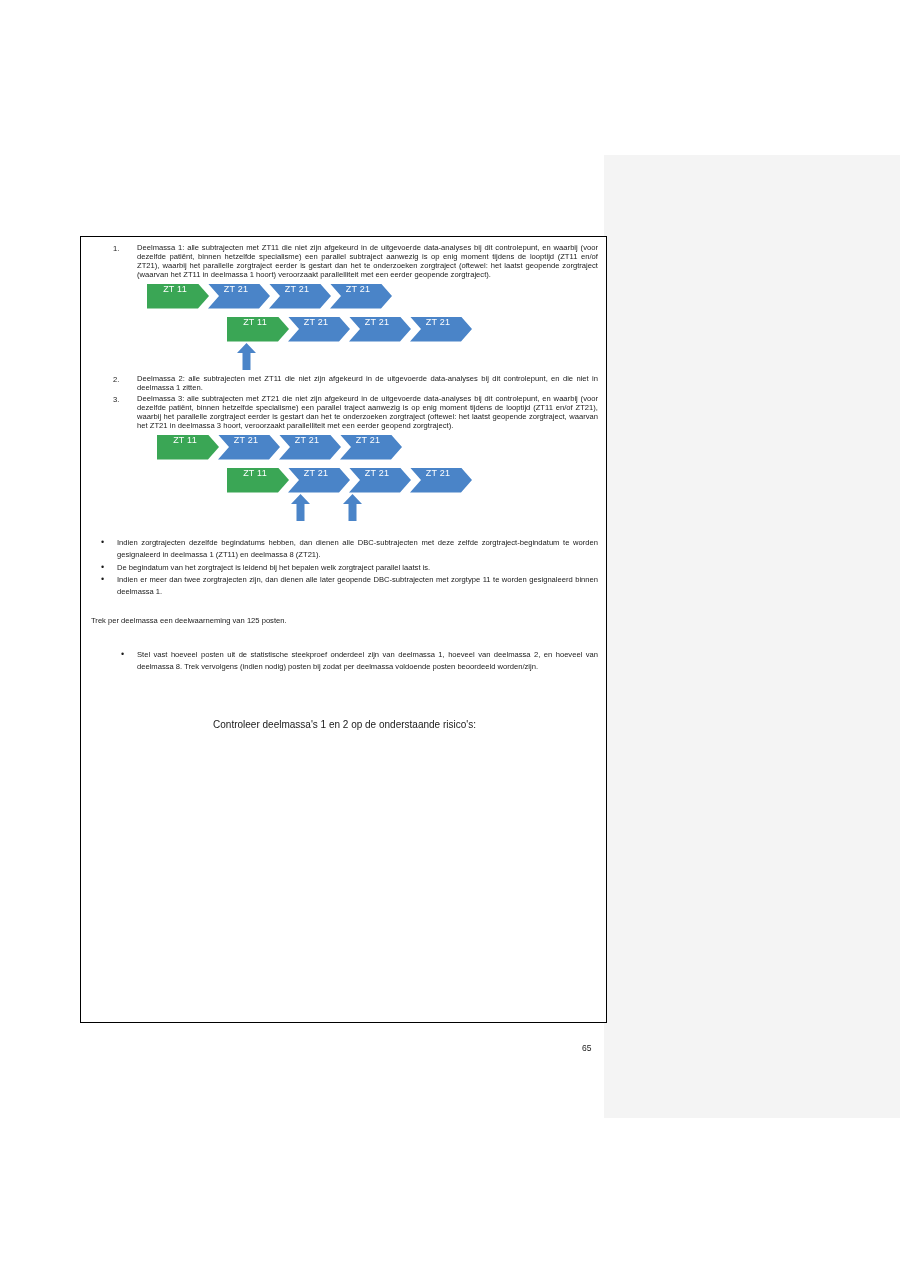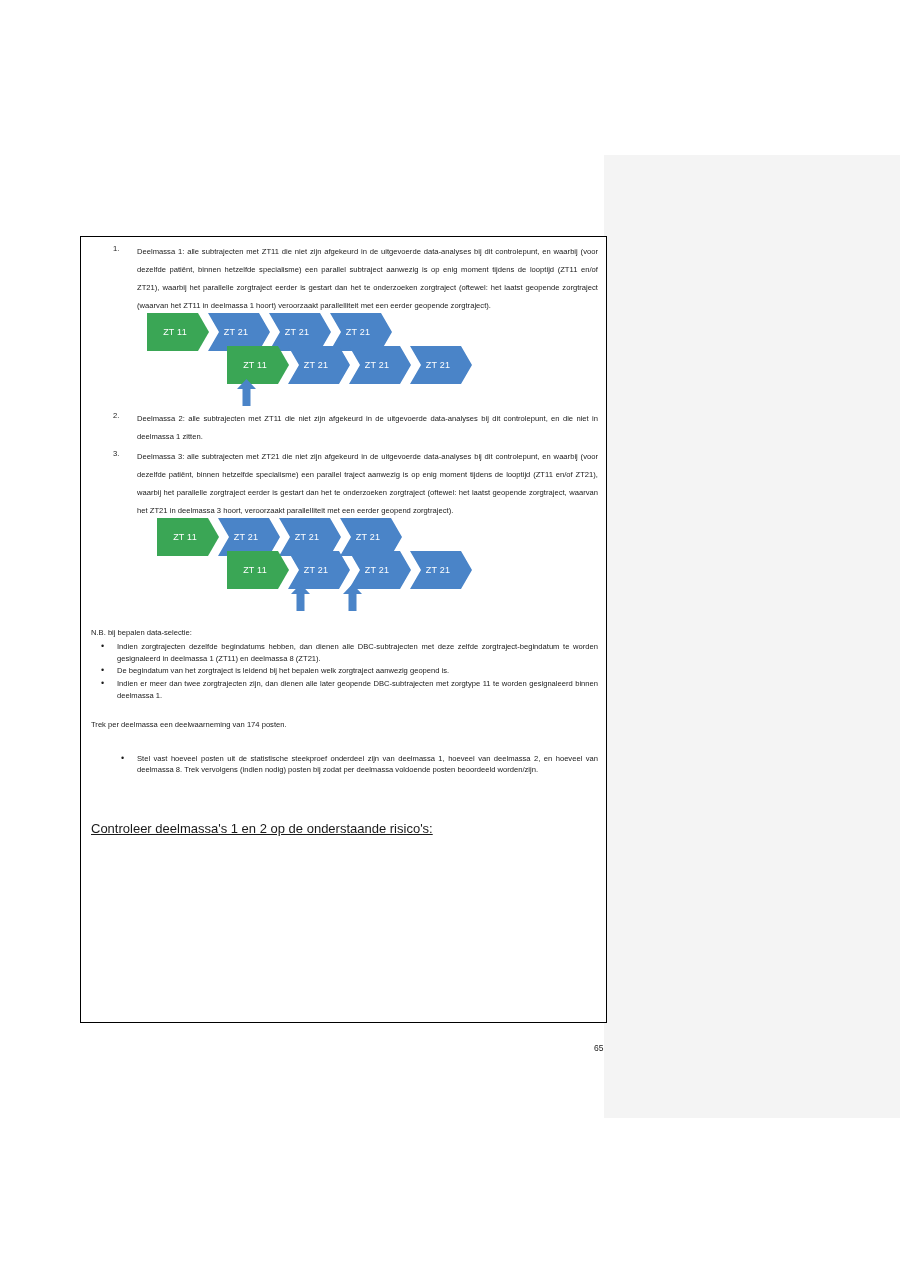--- a/index.html
+++ b/index.html
@@ -59,36 +59,36 @@
   .num-item .num {
     position: absolute;
     left: 22px;
     top: 0;
     font-size: 7.6px;
     line-height: 11.8px;
     color: #1a1a1a;
   }
   .para {
     font-size: 7.6px;
-    line-height: 18px;
+    line-height: 9px;
     text-align: justify;
     color: #1a1a1a;
     letter-spacing: 0.02px;
   }
   .chevron-row {
     display: flex;
     align-items: center;
     height: 22px;
     margin: 0;
   }
   .chev {
     position: relative;
-    height: 38px;
+    height: 25px;
     display: flex;
-    align-items: center;
+    align-items: flex-start;
     justify-content: center;
     color: #ffffff;
     font-size: 9px;
     letter-spacing: 0.2px;
     box-sizing: border-box;
   }
   .chev span { position: relative; z-index: 2; padding-right: 6px;}
   .chev-green {
     background: #3aa655;
     width: 62px;
@@ -149,31 +149,30 @@
     left: 10px;
     top: 0;
     font-size: 9px;
     line-height: 11.8px;
   }
   .bullets-indent li { padding-left: 46px; }
   .bullets-indent li .dot { left: 30px; }
   .gap { height: 10px; }
   .gap-sm { height: 6px; }
   .underline-text {
-    text-decoration: underline;
-    font-size: 13px;
-    line-height: 11.8px;
+    font-size: 10px;
+    line-height: 11.8px;
+    text-align: center;
   }
   .page-number {
     position: absolute;
     left: 582px;
     top: 1043px;
     font-size: 8.5px;
     color: #1a1a1a;
-    margin-left: 12px;
   }
 </style>
 </head>
 <body>
 
 <div class="page-bg"></div>
 <div class="side-band"></div>
 
 <div class="doc-box">
   <div class="inner">
@@ -275,32 +274,31 @@
           <svg width="19" height="27" viewBox="0 0 19 27">
               <polygon points="9.5,0 19,10 13.5,10 13.5,27 5.5,27 5.5,10 0,10" fill="#4a84c8"></polygon>
             </svg>
         </div>
       </div>
     </div>
 
     <div class="gap-sm"></div>
 
     <div class="nb-block">
-      <div>N.B. bij bepalen data-selectie:</div>
       <ul class="bullets">
         <li><span class="dot">•</span><span>Indien zorgtrajecten dezelfde begindatums hebben, dan dienen alle DBC-subtrajecten met deze zelfde zorgtraject-begindatum te worden gesignaleerd in deelmassa 1 (ZT11) en deelmassa 8 (ZT21).</span></li>
-        <li><span class="dot">•</span><span>De begindatum van het zorgtraject is leidend bij het bepalen welk zorgtraject aanwezig geopend is.</span></li>
+        <li><span class="dot">•</span><span>De begindatum van het zorgtraject is leidend bij het bepalen welk zorgtraject parallel laatst is.</span></li>
         <li><span class="dot">•</span><span>Indien er meer dan twee zorgtrajecten zijn, dan dienen alle later geopende DBC-subtrajecten met zorgtype 11 te worden gesignaleerd binnen deelmassa 1.</span></li>
       </ul>
     </div>
 
     <div class="gap"></div>
 
     <div class="nb-block">
-      <div>Trek per deelmassa een deelwaarneming van 174 posten.</div>
+      <div>Trek per deelmassa een deelwaarneming van 125 posten.</div>
     </div>
 
     <div class="gap"></div>
 
 
     <div class="gap"></div>
 
     <ul class="bullets bullets-indent">
       <li><span class="dot">•</span><span>Stel vast hoeveel posten uit de statistische steekproef onderdeel zijn van deelmassa 1, hoeveel van deelmassa 2, en hoeveel van deelmassa 8. Trek vervolgens (indien nodig) posten bij zodat per deelmassa voldoende posten beoordeeld worden/zijn.</span></li>
     </ul>

